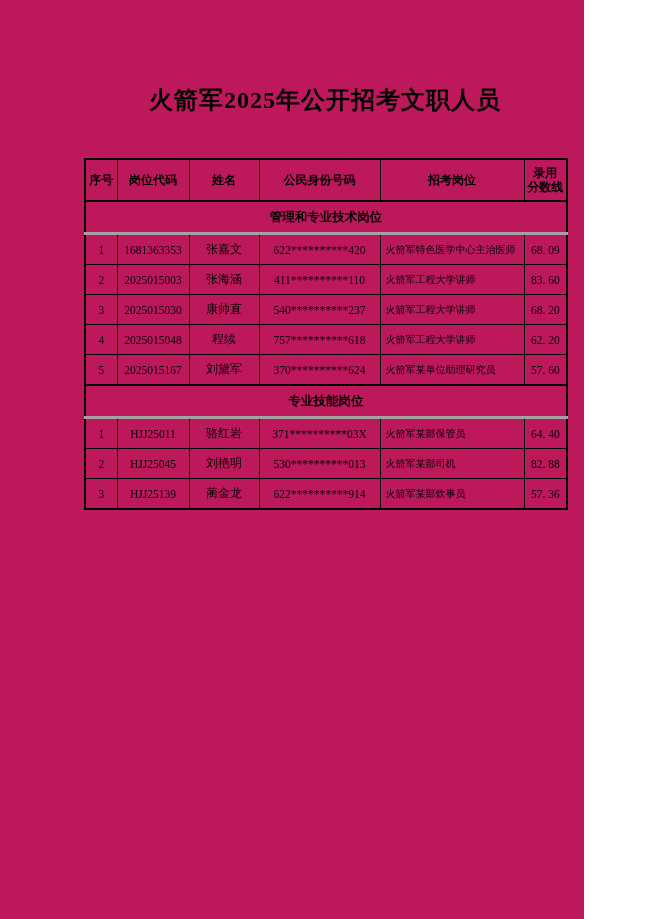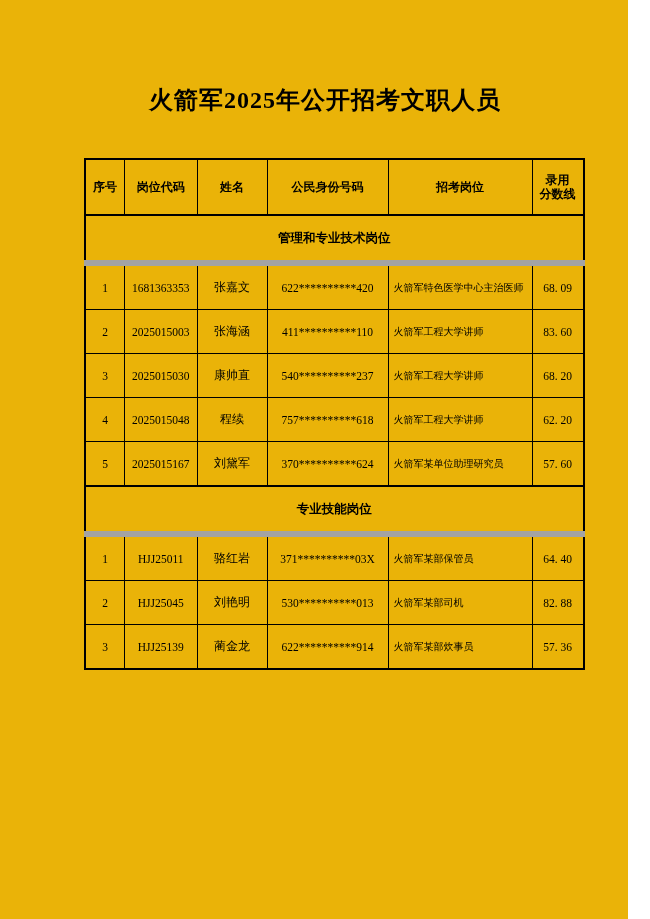--- a/index.html
+++ b/index.html
@@ -2,23 +2,23 @@
 <html><head>
 <meta charset="utf-8">
 <style>
   html, body {
     margin: 0;
     padding: 0;
     background: #ffffff;
   }
   .page {
     position: relative;
-    width: 628px;
+    width: 584px;
     height: 919px;
-    background: #eab308;
+    background: #be185d;
     overflow: hidden;
     font-family: "Liberation Serif", serif;
     color: #000;
   }
   .doc-title {
     position: absolute;
     top: 84px;
     left: 0;
     width: 650px;
     text-align: center;
@@ -33,38 +33,38 @@
     position: absolute;
     left: 84px;
     top: 158px;
     border-collapse: collapse;
     table-layout: fixed;
     border: 2px solid #000;
   }
   table.doc-table th,
   table.doc-table td {
     border: 1px solid #000;
-    padding: 7px;
+    padding: 0;
     text-align: center;
     vertical-align: middle;
     overflow: hidden;
     white-space: nowrap;
   }
   thead th {
     height: 40px;
     border-bottom: 2px solid #000;
     font-family: "Liberation Sans", sans-serif;
     font-weight: bold;
     font-size: 12px;
     line-height: 14px;
   }
   tr.section-row td {
     height: 30px;
     border-top: 2px solid #000;
-    border-bottom: 6px solid #a3a3a3;
+    border-bottom: 3px solid #a3a3a3;
     font-family: Liberation Sans, sans-serif;
     font-weight: bold;
     font-size: 12.5px;
   }
   tr.data-row td {
     height: 29px;
     font-family: "Liberation Serif", serif;
     font-size: 11.5px;
   }
   tr.data-row td.col-name {

